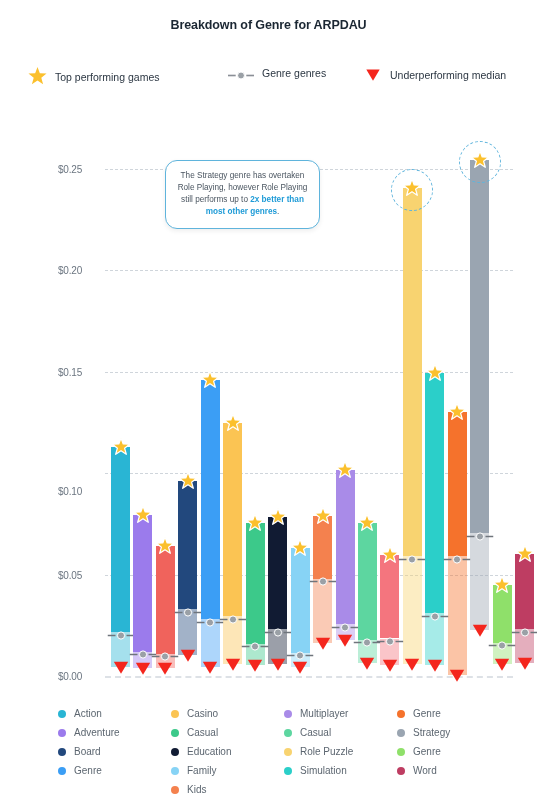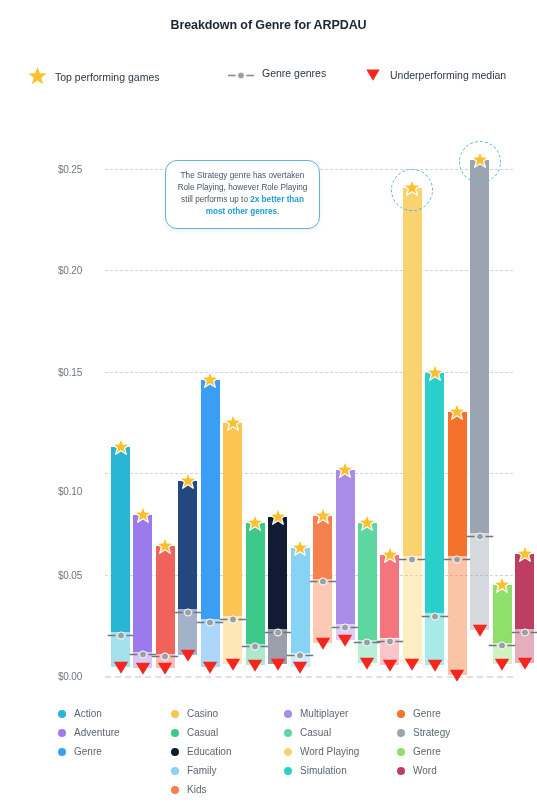--- a/index.html
+++ b/index.html
@@ -439,20 +439,24 @@
       <div class="gl-col">
         <div class="gl-item">
           <span class="gl-dot" style="background: rgb(41, 181, 212);"></span>
           <span class="gl-name">Action</span>
         </div>
         <div class="gl-item">
           <span class="gl-dot" style="background: rgb(155, 123, 236);"></span>
           <span class="gl-name">Adventure</span>
         </div>
         <div class="gl-item">
+          <span class="gl-dot" style="background: rgb(34, 72, 125);"></span>
+          <span class="gl-name">Board</span>
+        </div>
+        <div class="gl-item">
           <span class="gl-dot" style="background: rgb(59, 158, 245);"></span>
           <span class="gl-name">Genre</span>
         </div>
       </div>
       <div class="gl-col">
         <div class="gl-item">
           <span class="gl-dot" style="background: rgb(251, 196, 83);"></span>
           <span class="gl-name">Casino</span>
         </div>
         <div class="gl-item">
@@ -476,21 +480,21 @@
         <div class="gl-item">
           <span class="gl-dot" style="background: rgb(169, 139, 232);"></span>
           <span class="gl-name">Multiplayer</span>
         </div>
         <div class="gl-item">
           <span class="gl-dot" style="background: rgb(93, 214, 160);"></span>
           <span class="gl-name">Casual</span>
         </div>
         <div class="gl-item">
           <span class="gl-dot" style="background: rgb(248, 211, 112);"></span>
-          <span class="gl-name">Word Playing</span>
+          <span class="gl-name">Role Puzzle</span>
         </div>
         <div class="gl-item">
           <span class="gl-dot" style="background: rgb(43, 207, 201);"></span>
           <span class="gl-name">Simulation</span>
         </div>
       </div>
       <div class="gl-col">
         <div class="gl-item">
           <span class="gl-dot" style="background: rgb(245, 114, 44);"></span>
           <span class="gl-name">Genre</span>

